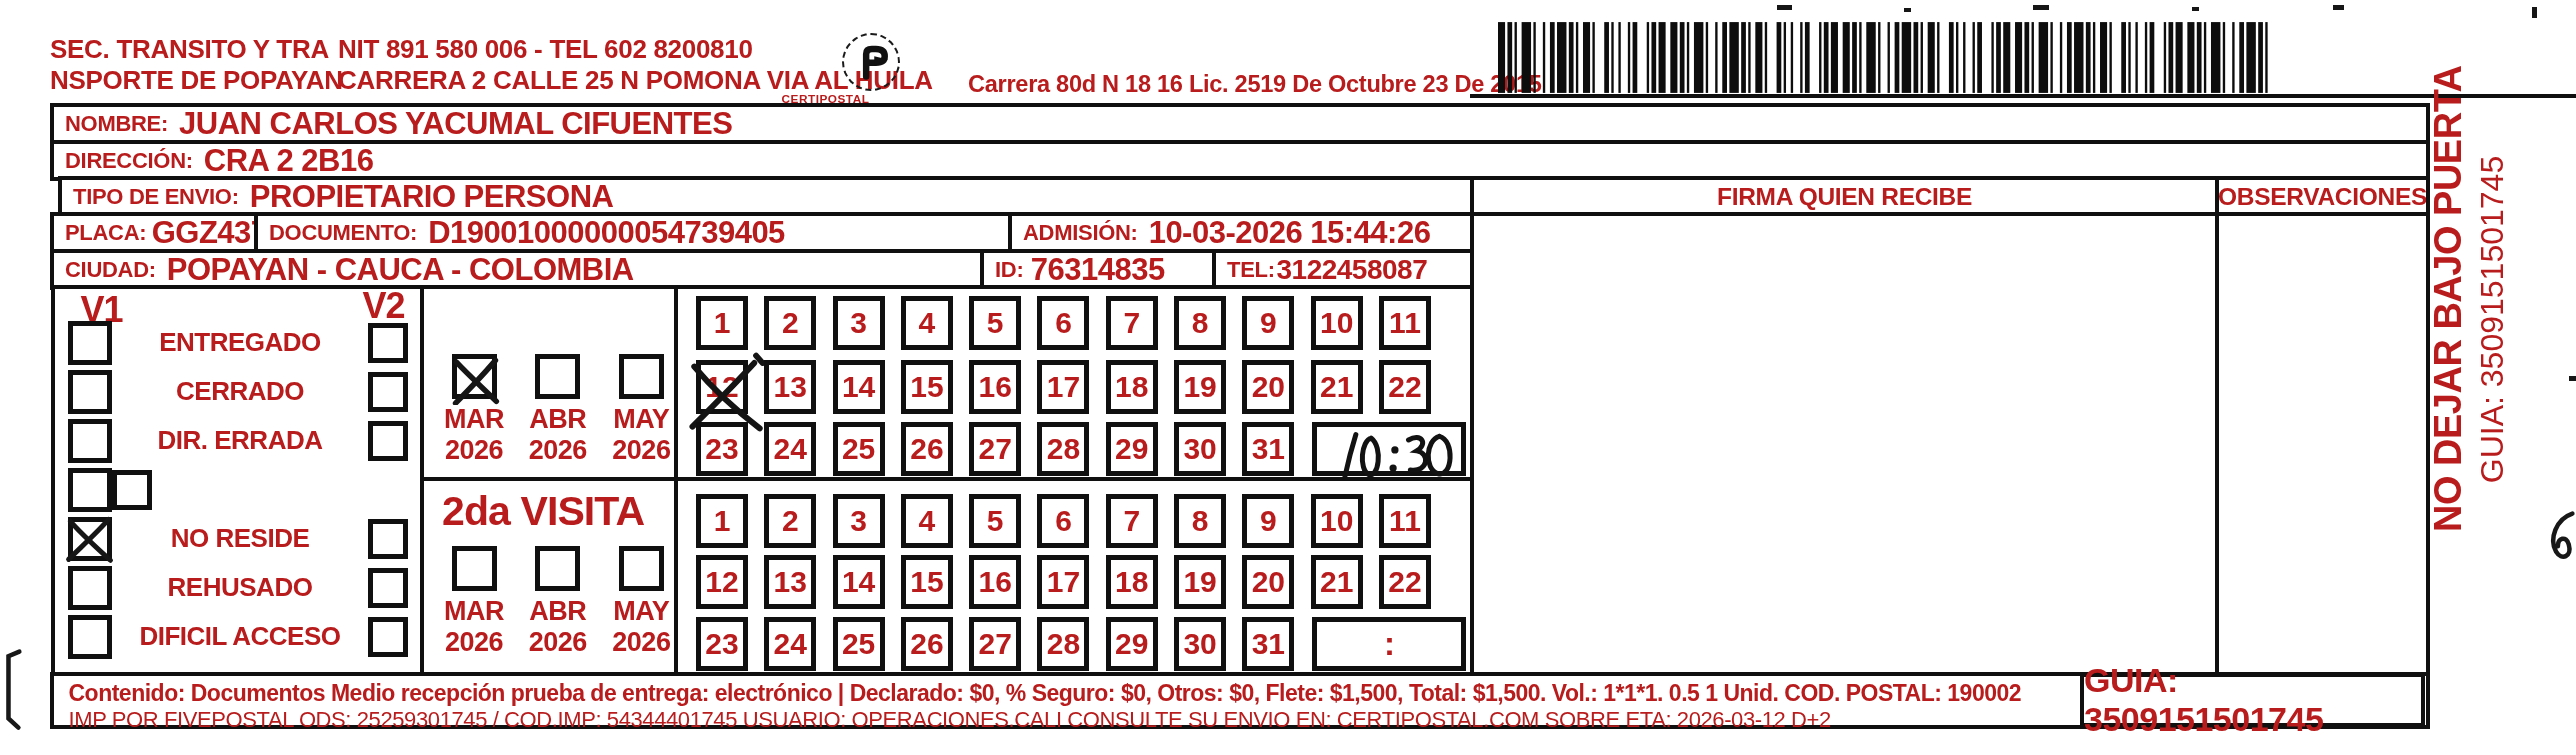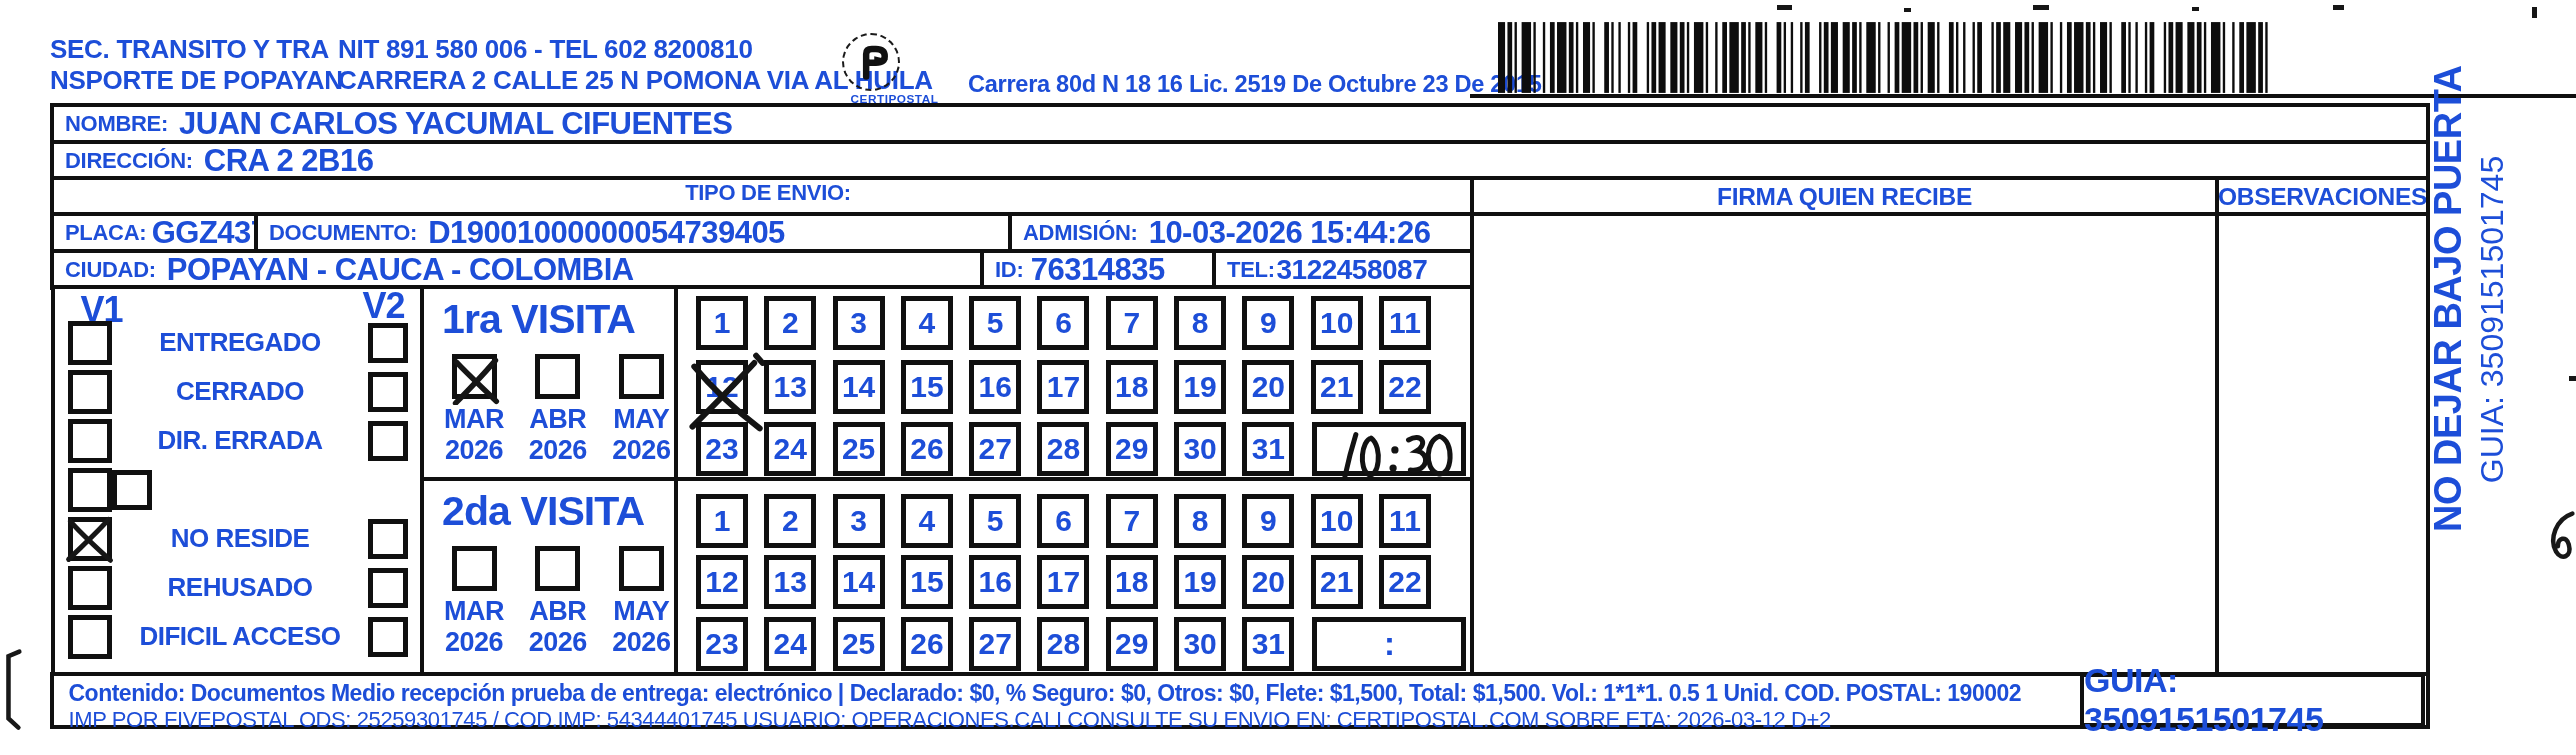--- a/index.html
+++ b/index.html
@@ -1,17 +1,17 @@
 <!DOCTYPE html>
 <html style="font-size:14.5px"><head>
 <meta charset="utf-8">
 <style>
   html,body{margin:0;padding:0;background:#ffffff;}
   .page{position:relative;width:2576px;height:755px;background:#fff;overflow:hidden;
-        font-family:"Liberation Sans",sans-serif;color:#1d4ed8;}
+        font-family:"Liberation Sans",sans-serif;color:#b91c1c;}
   .abs{position:absolute;}
   
   .hdr-txt{position:absolute;font-weight:600;font-size:26px;line-height:31px;letter-spacing:-0.3px;white-space:pre;}
   .company{position:absolute;font-weight:700;font-size:28px;letter-spacing:-0.3px;white-space:nowrap;}
   .company-addr{position:absolute;font-weight:600;font-size:23.6px;letter-spacing:-0.3px;white-space:nowrap;}
   .logo-wrap{position:absolute;}
   .logo-circle{width:54px;height:54px;border:2.7px dashed #1a1a1a;border-radius:50%;
                display:flex;align-items:center;justify-content:center;}
   .logo-caption{position:absolute;font-size:11.8px;font-weight:700;letter-spacing:0.5px;text-align:center;width:127px;}
   .logo-dots{position:absolute;width:100px;height:2.7px;border-bottom:1.8px dotted #555;}
@@ -77,21 +77,21 @@
   <div class="hdr-txt" style="left:338px;top:34px;"><span>NIT 891 580 006 - TEL 602 8200810</span><br><span>CARRERA 2 CALLE 25 N POMONA VIA AL HUILA</span></div>
 
   <div class="logo-wrap" style="left:842px;top:33px;">
     <div class="logo-circle">
       <svg width="42" height="42" viewBox="0 0 52 52">
         <path d="M20,44 L20,16 Q20,10 27,10 L32,10 Q43,10 43,19 Q43,27 32,27 L24,27" stroke="#111" stroke-width="8" fill="none" stroke-linecap="round"></path>
         <path d="M30,19 L47,23 L30,31 Z" fill="#111"></path>
       </svg>
     </div>
   </div>
-  <div class="logo-caption" style="left:831px;top:92px;">CERTIPOSTAL</div>
+  <div class="logo-caption" style="left:762px;top:92px;">CERTIPOSTAL</div>
   <div class="logo-dots" style="left:821px;top:107px;"></div>
 
   <div class="company-addr" style="left:968px;top:71px;">Carrera 80d N 18 16  Lic. 2519 De Octubre 23 De 2015</div>
 
   <svg class="abs" id="barcode" style="left:1498px;top:22px;" width="770" height="71" viewBox="0 0 848 78">
       <rect x="0.0" y="0" width="7.8" height="78" fill="#0d0d0d"></rect>
       <rect x="10.4" y="0" width="5.2" height="78" fill="#0d0d0d"></rect>
       <rect x="18.2" y="0" width="2.6" height="78" fill="#0d0d0d"></rect>
       <rect x="26.0" y="0" width="10.4" height="78" fill="#0d0d0d"></rect>
       <rect x="39.0" y="0" width="2.6" height="78" fill="#0d0d0d"></rect>
@@ -184,21 +184,21 @@
   <div class="under-barcode-line" style="left:1470px;top:94px;width:1106px;height:3.6px;"></div>
 
   <div class="cell" style="left:50px;top:103px;width:2380px;height:42px;">
     <span class="lbl">NOMBRE:</span>
     <span class="val">JUAN CARLOS YACUMAL CIFUENTES</span>
   </div>
   <div class="cell" style="left:50px;top:140px;width:2380px;height:41px;">
     <span class="lbl">DIRECCIÓN:</span>
     <span class="val">CRA 2 2B16</span>
   </div>
-  <div class="cell" style="left:50px;top:176px;width:1425px;height:41px;flex-direction:column;">
+  <div class="cell" style="left:58px;top:176px;width:1425px;height:41px;">
     <span class="lbl">TIPO DE ENVIO:</span>
     <span class="val">PROPIETARIO PERSONA</span>
   </div>
   <div class="cell hdrcell" style="left:1470px;top:176px;width:749px;height:41px;">FIRMA QUIEN RECIBE</div>
   <div class="cell hdrcell" style="left:2215px;top:176px;width:215px;height:41px;">OBSERVACIONES</div>
 
   <div class="cell" style="left:50px;top:212px;width:209px;height:41px;">
     <span class="lbl">PLACA:</span>
     <span class="val" style="margin-left:5.4px;">GGZ437</span>
   </div>
@@ -264,21 +264,20 @@
         </div>
         <div class="ck-row" style="top: 325px;">
           <span class="cbox v1"></span>
           <span class="ck-label">DIFICIL ACCESO</span>
           <span class="cbox v2"></span>
         </div>
       </div>
   </div>
 
   <div class="panel" style="left:420px;top:285px;width:259px;height:197px;">
-    <div class="visit-title">1ra VISITA</div>
     <div class="months" id="first-months">
         <div class="month-col">
           <div class="month-box">
             <svg class="mxmark" viewBox="0 0 54 56" preserveAspectRatio="none">
               <path d="M6,9 C20,24 38,40 50,52"></path>
               <path d="M49,7 C36,22 18,41 5,54"></path>
             </svg>
           </div>
           <div class="month-label">MAR</div>
           <div class="month-year">2026</div>

